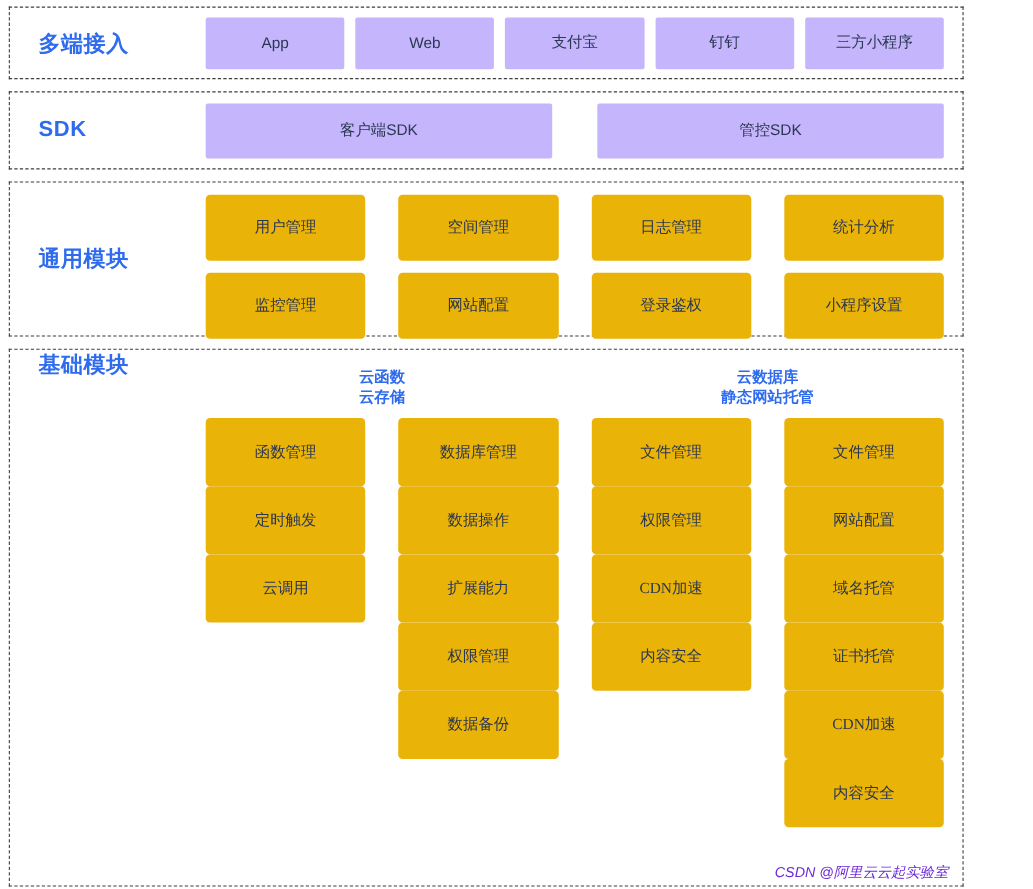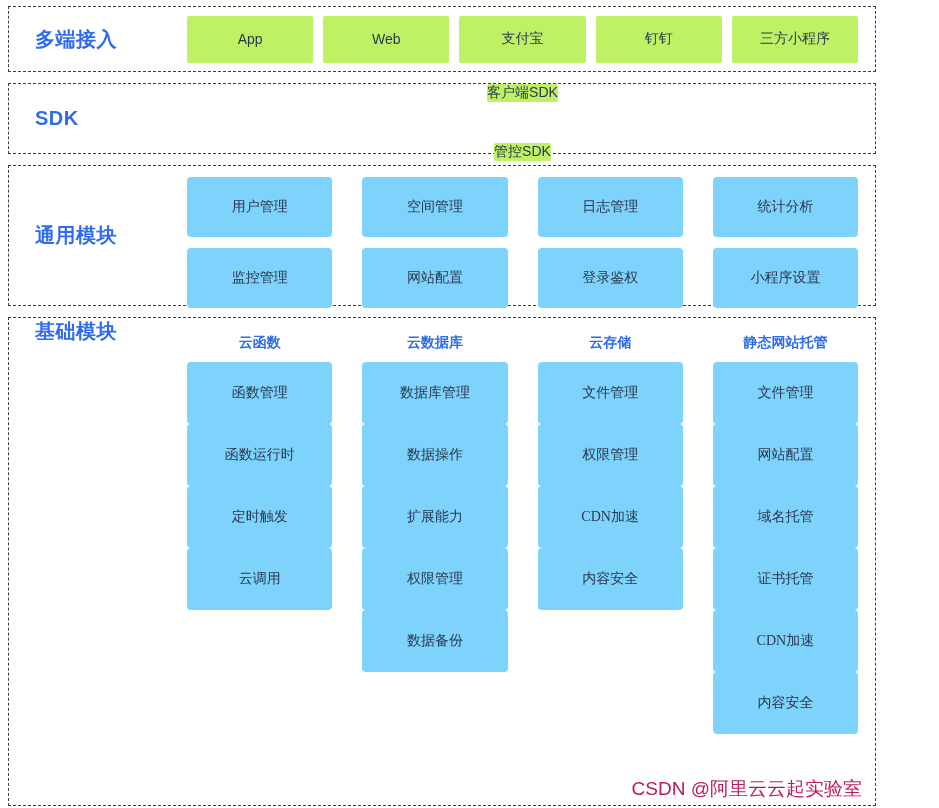--- a/index.html
+++ b/index.html
@@ -50,54 +50,53 @@
 
   
   #panel-access { height: 66px; }
   #panel-access .panel-body {
     gap: 10px;
     padding-right: 17px;
   }
   .card-strong {
     flex: 1 1 0;
     height: 47px;
-    background: #bef264;
+    background: #c4b5fd;
     border-radius: 2px;
     display: flex;
     align-items: center;
     justify-content: center;
     color: #2b3750;
     font-size: 14px;
     white-space: nowrap;
   }
 
   
   #panel-sdk { height: 71px; }
   #panel-sdk .panel-body {
     gap: 41px;
     padding-right: 17px;
-    flex-direction: column;
   }
   #panel-sdk .card-strong { height: 50px; }
 
   
   #panel-common { height: 141px; }
   #panel-common .panel-body {
     display: block;
     padding: 0 17px 0 0;
   }
   .grid4 {
     display: grid;
     grid-template-columns: repeat(4, 1fr);
     column-gap: 30px;
   }
   #panel-common .grid4 { row-gap: 11px; padding-top: 11px; }
   .card-light {
     height: 60px;
-    background: #7dd3fc;
+    background: #eab308;
     border-radius: 4px;
     display: flex;
     align-items: center;
     justify-content: center;
     color: #2b3750;
     font-size: 14px;
     white-space: nowrap;
   }
 
   
@@ -107,21 +106,21 @@
     overflow: hidden;
   }
   #panel-base .panel-label-cell { align-items: flex-start; }
   #panel-base .panel-body {
     display: block;
     padding: 0 17px 0 0;
     align-self: flex-start;
   }
   .col-head-row {
     display: grid;
-    grid-template-columns: repeat(4, 1fr);
+    grid-template-columns: repeat(2, 1fr);
     column-gap: 30px;
     padding-top: 16px;
     padding-bottom: 10px;
   }
   .col-head {
     text-align: center;
     color: #2f6bed;
     font-size: 14px;
     font-weight: bold;
     white-space: nowrap;
@@ -137,24 +136,25 @@
     flex-direction: column;
     font-family: Liberation Serif, serif;
   }
   .col-stack .card-light { height: 62px; }
 
   
   .watermark {
     position: absolute;
     right: 22px;
     bottom: 6px;
-    font-size: 19px;
-    color: #be185d;
+    font-size: 13px;
+    color: #6d28d9;
     white-space: nowrap;
     pointer-events: none;
+    font-style: italic;
   }
 </style>
 </head>
 <body>
 
 <div class="diagram">
 
   <section class="panel" id="panel-access">
     <div class="panel-label-cell">
       <span class="panel-label">多端接入</span>
@@ -206,21 +206,20 @@
         <div class="col-head">云函数</div>
         <div class="col-head">云数据库</div>
         <div class="col-head">云存储</div>
         <div class="col-head">静态网站托管</div>
       </div>
 
       <div class="col-wrap">
 
         <div class="col-stack">
           <div class="card-light">函数管理</div>
-          <div class="card-light">函数运行时</div>
           <div class="card-light">定时触发</div>
           <div class="card-light">云调用</div>
         </div>
 
         <div class="col-stack">
           <div class="card-light">数据库管理</div>
           <div class="card-light">数据操作</div>
           <div class="card-light">扩展能力</div>
           <div class="card-light">权限管理</div>
           <div class="card-light">数据备份</div>

